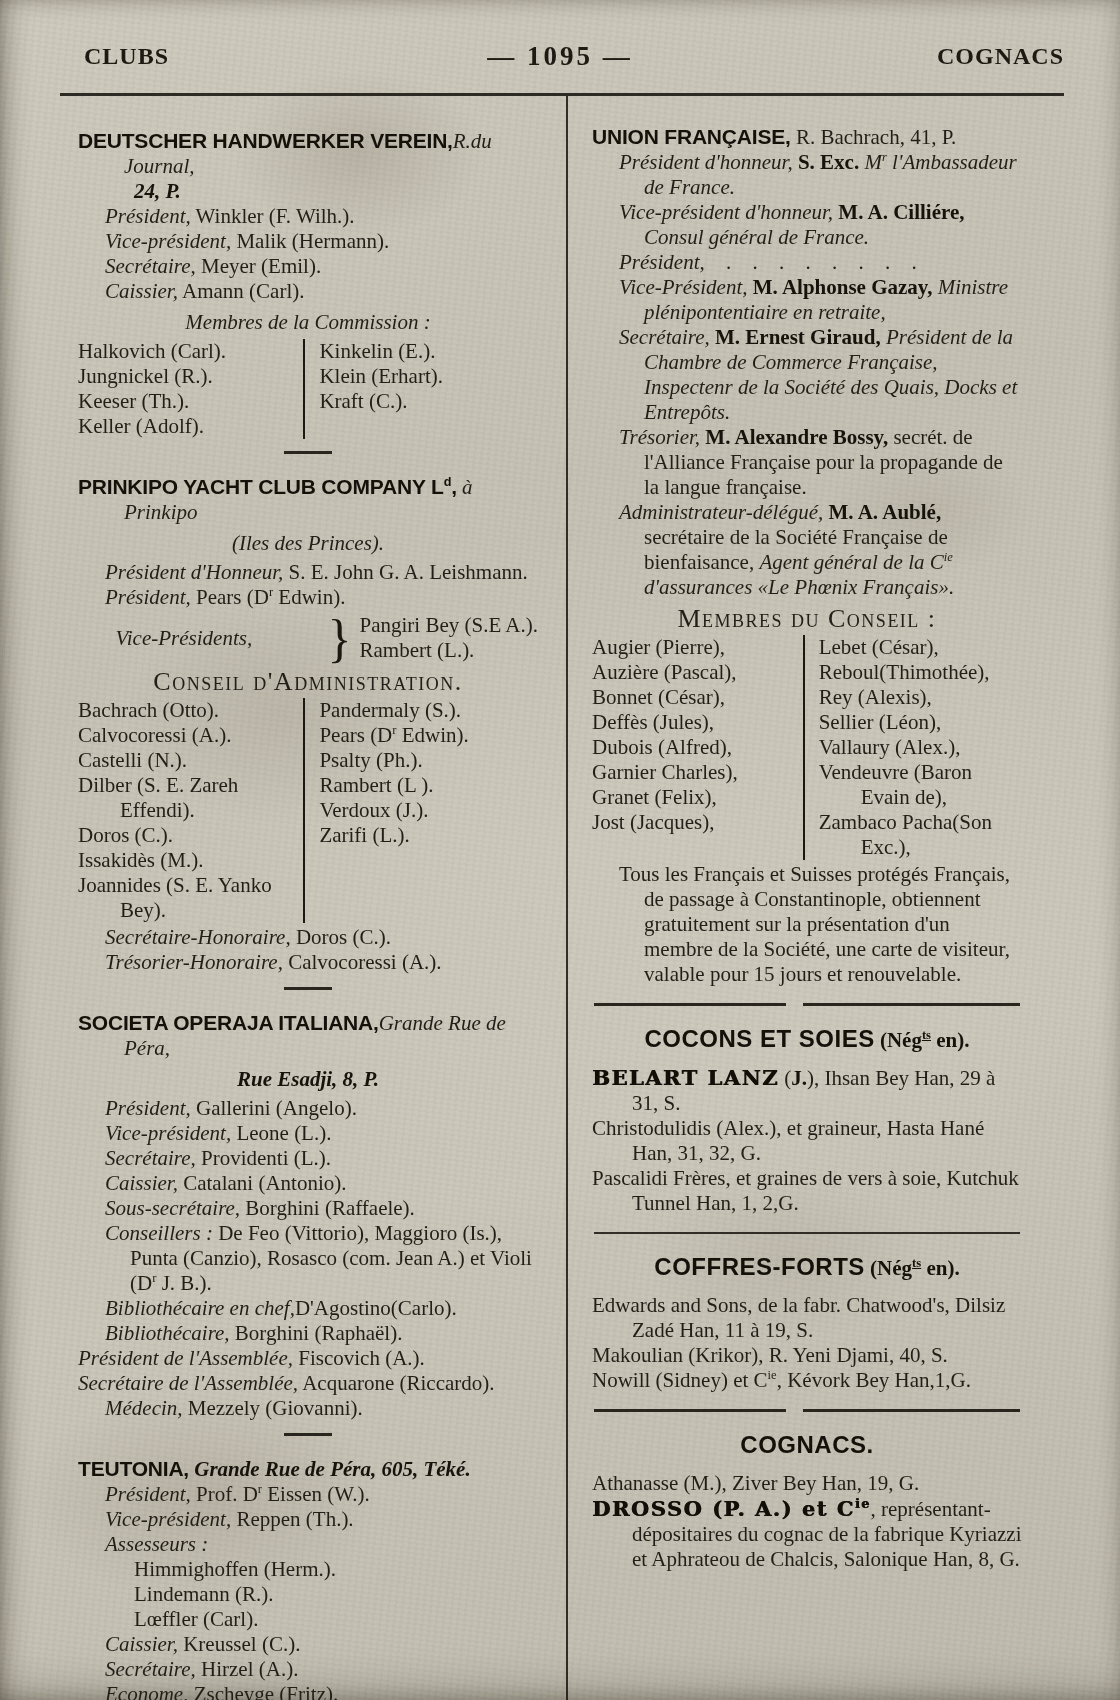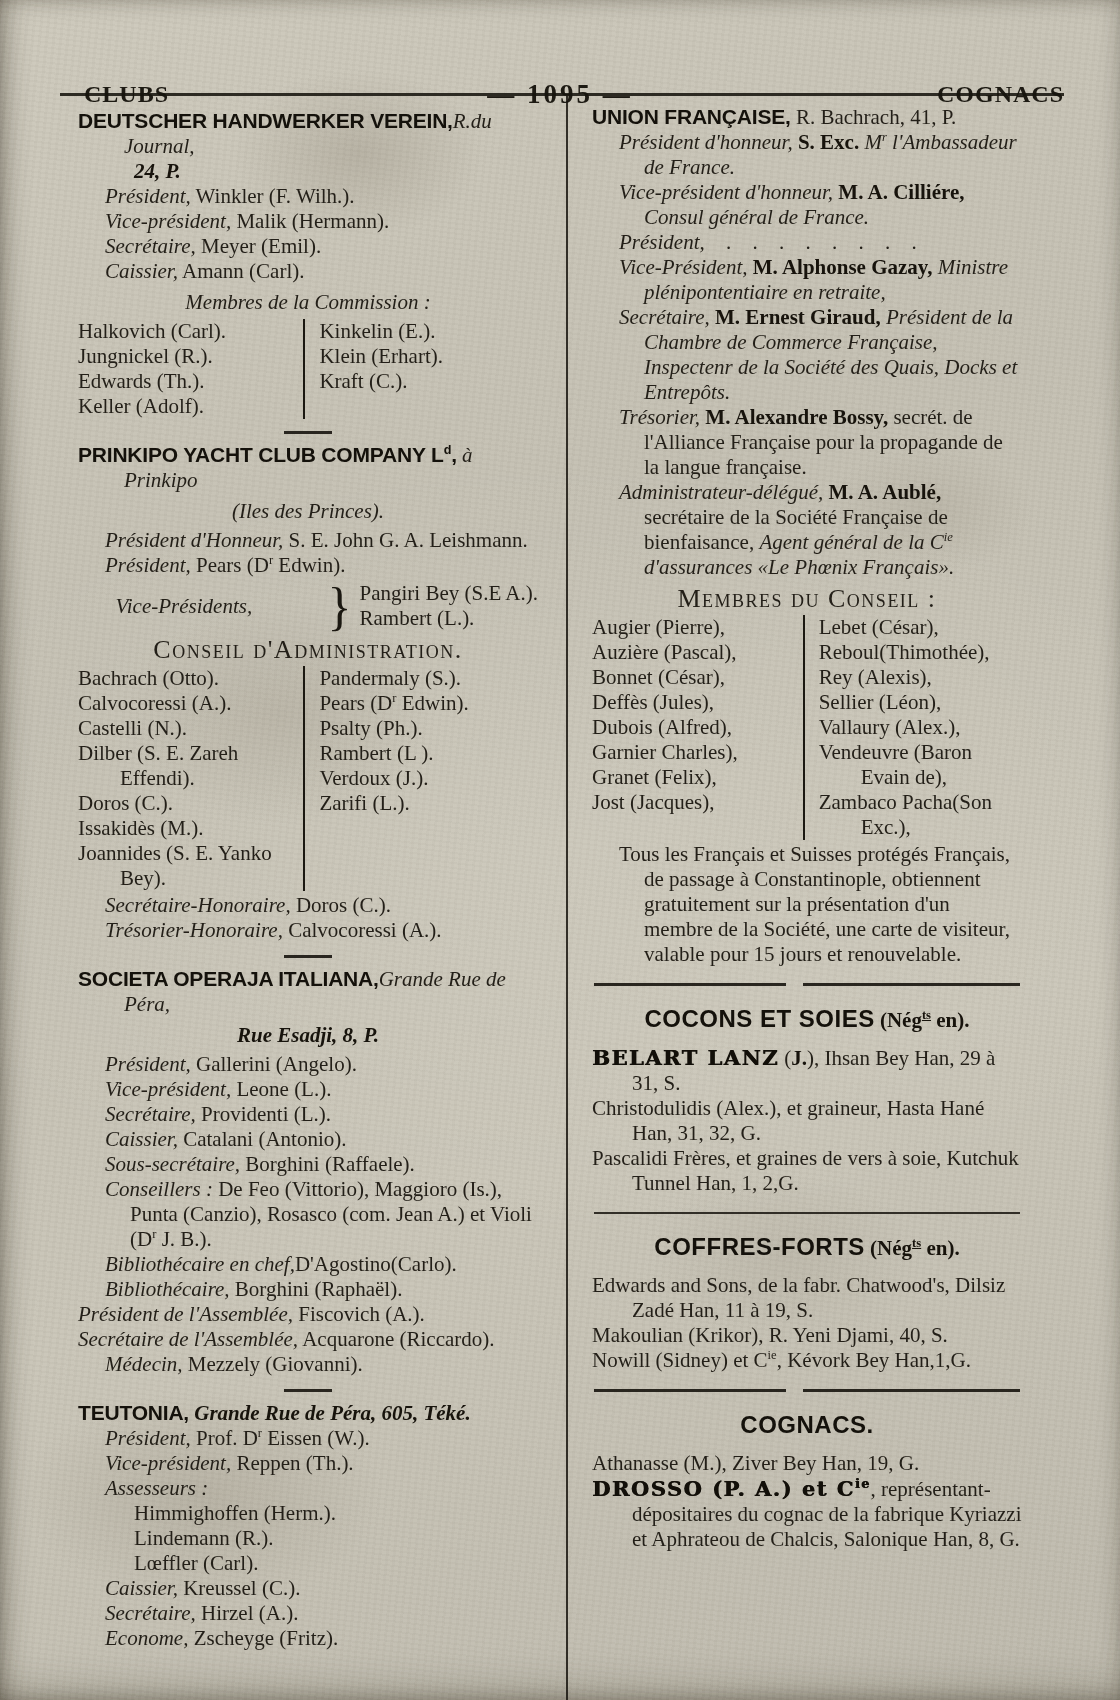--- a/index.html
+++ b/index.html
@@ -11,31 +11,31 @@
     background:
       radial-gradient(ellipse 180px 120px at 32% 9%, rgba(70,58,40,.14), transparent 70%),
       radial-gradient(ellipse 220px 160px at 25% 42%, rgba(70,58,40,.10), transparent 70%),
       radial-gradient(ellipse 150px 90px  at 83% 30%, rgba(70,58,40,.08), transparent 70%),
       radial-gradient(ellipse 260px 150px at 18% 88%, rgba(70,58,40,.12), transparent 70%),
       radial-gradient(ellipse 200px 120px at 70% 74%, rgba(70,58,40,.07), transparent 70%),
       radial-gradient(ellipse 900px 500px at 50% 50%, rgba(255,252,240,.10), transparent 80%),
       repeating-linear-gradient(7deg, rgba(60,50,35,.025) 0 2px, rgba(255,255,245,.02) 2px 5px),
       repeating-linear-gradient(96deg, rgba(60,50,35,.02) 0 3px, rgba(255,255,245,.02) 3px 7px);}
   .hdr-item{position:absolute;top:44px;font-family:"Liberation Serif",serif;font-weight:700;
-    font-size:24px;letter-spacing:1px;color:#1d1a13;margin-top:38px;}
+    font-size:24px;letter-spacing:1px;color:#1d1a13;}
   .hdr-left{left:84px;}
   .hdr-center{left:0;right:0;text-align:center;font-size:27px;letter-spacing:3px;}
   .hdr-right{right:56px;}
   .hdr-rule{position:absolute;top:93px;left:60px;width:1004px;height:3px;background:#17140e;opacity:.88;}
   .col-rule{position:absolute;top:96px;left:566px;width:2px;height:1604px;background:#17140e;opacity:.85;}
   .col{position:absolute;}
   .col-left{top:108px;left:78px;width:460px;}
   .col-right{top:104px;left:592px;width:430px;}
   .blk{margin:0;}
-  .st-head{padding-left:46px;text-indent:-46px;margin-top:0;font-size:21px;}
+  .st-head{padding-left:46px;text-indent:-46px;margin-top:20px;font-size:21px;}
   .st-ind{padding-left:52px;text-indent:-25px;}
   .st-flush{padding-left:40px;text-indent:-40px;}
   .st-ind2{padding-left:56px;}
   .st-center{text-align:center;font-style:italic;margin:6px 0 4px;}
   .st-center-sc{text-align:center;font-variant:small-caps;letter-spacing:1.5px;margin:6px 0 4px;font-size:26px;}
   .st-cat{text-align:center;margin:20px 0 12px;}
   .s-h{font-family:"Liberation Sans",sans-serif;font-weight:700;letter-spacing:-.2px;color:#14110b;}
   .s-h2{font-family:Liberation Sans, sans-serif;font-weight:700;font-size:24px;letter-spacing:.5px;color:#14110b;}
   .s-i{font-style:italic;}
   .s-b{font-weight:700;color:#17130c;}
@@ -69,21 +69,21 @@
       <div class="blk st-ind2"><span class="s-bi">24, P.</span></div>
       <div class="blk st-ind"><span class="s-i">Président,</span><span class="s-r"> Winkler (F. Wilh.).</span></div>
       <div class="blk st-ind"><span class="s-i">Vice-président,</span><span class="s-r"> Malik (Hermann).</span></div>
       <div class="blk st-ind"><span class="s-i">Secrétaire,</span><span class="s-r"> Meyer (Emil).</span></div>
       <div class="blk st-ind"><span class="s-i">Caissier,</span><span class="s-r"> Amann (Carl).</span></div>
       <div class="blk st-center"><span class="s-i">Membres de la Commission :</span></div>
       <div class="twocol">
         <div class="tc-l">
           <div class="mi">Halkovich (Carl).</div>
           <div class="mi">Jungnickel (R.).</div>
-          <div class="mi">Edwards (Th.).</div>
+          <div class="mi">Keeser (Th.).</div>
           <div class="mi">Keller (Adolf).</div>
         </div>
         <div class="tc-r">
           <div class="mi">Kinkelin (E.).</div>
           <div class="mi">Klein (Erhart).</div>
           <div class="mi">Kraft (C.).</div>
         </div>
       </div>
       <div class="rule-short"></div>
       <div class="blk st-head"><span class="s-h">PRINKIPO YACHT CLUB COMPANY L<sup>d</sup>,</span><span class="s-i"> à Prinkipo</span></div>

